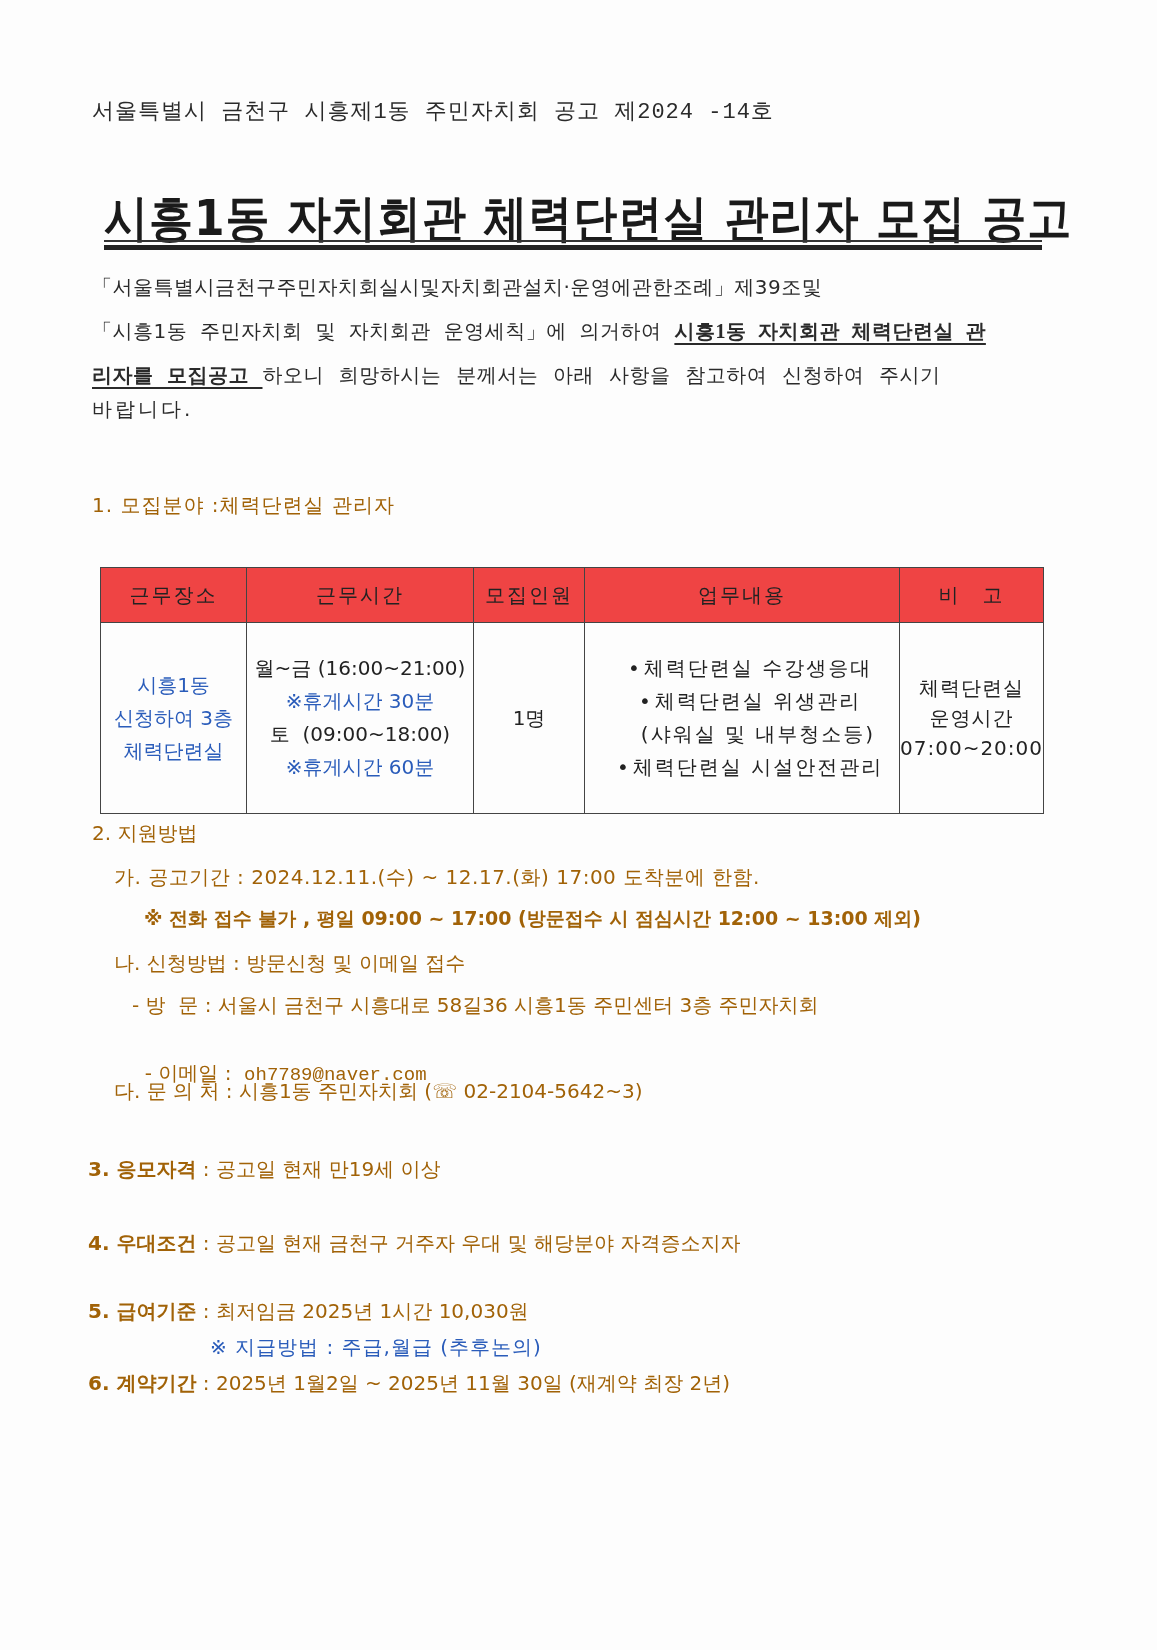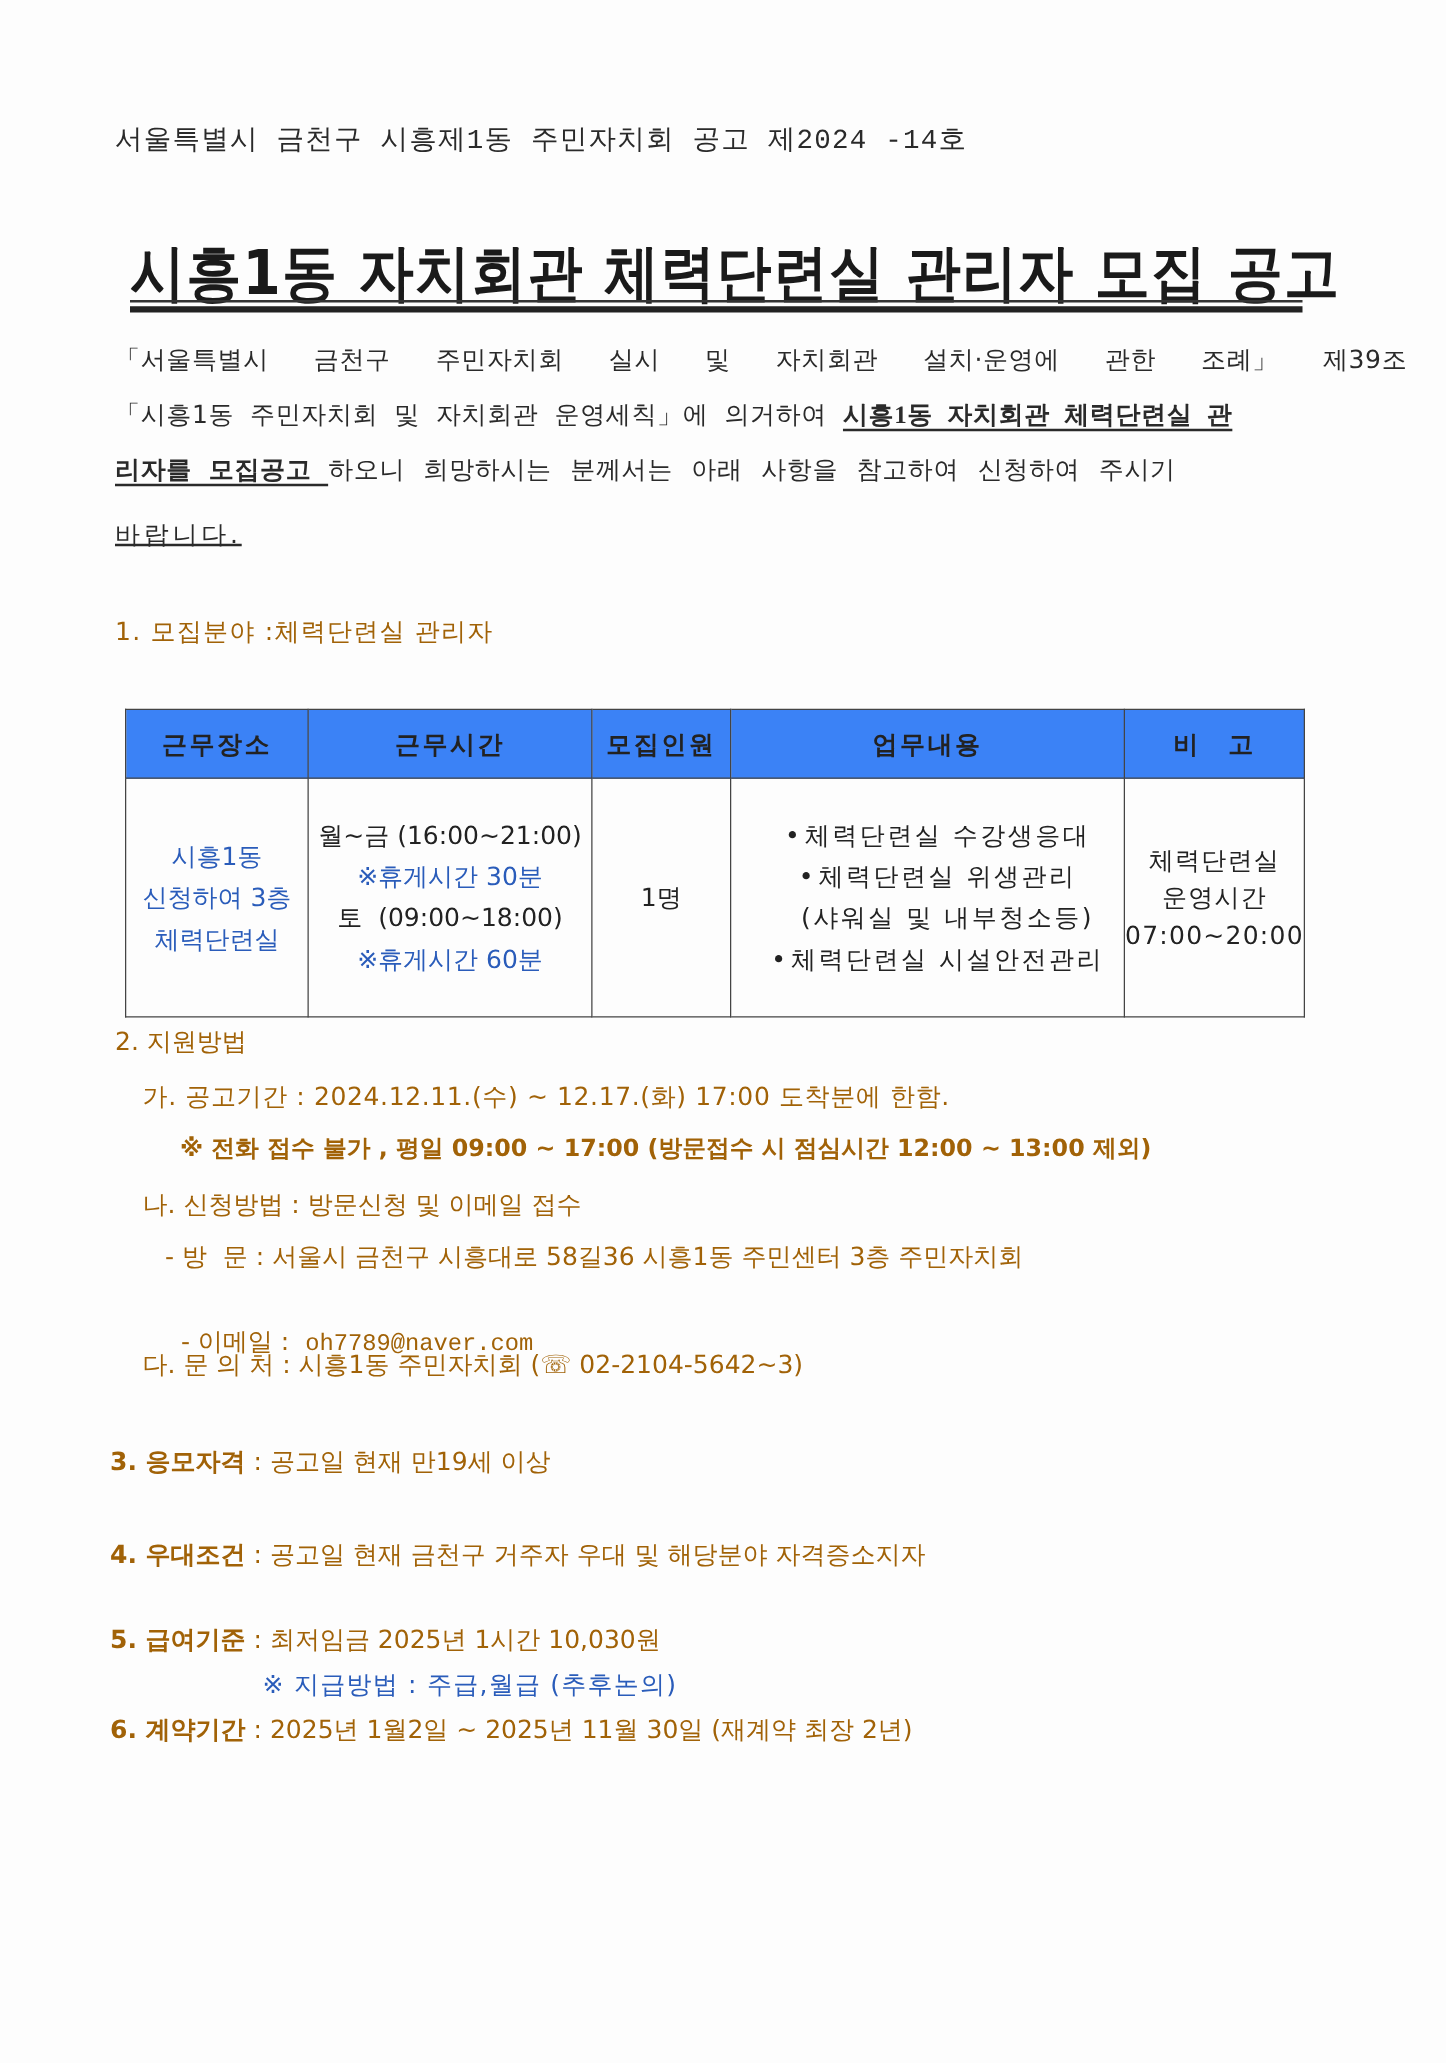--- a/index.html
+++ b/index.html
@@ -9,30 +9,30 @@
     color: #222; position: relative; overflow: hidden;
   }
   .abs { position: absolute; white-space: nowrap; }
   .notice-no { left: 92px; top: 96px; font-family: Liberation Mono, monospace; font-size: 22px; letter-spacing: 1px; color: #2a2a2a; }
   .title { left: 104px; top: 186px; font-size: 44px; font-weight: bold; letter-spacing: 1px; color: #1a1a1a; transform: scaleY(1.12); transform-origin: left top; }
   .title-rule { left: 104px; width: 938px; height: 0; }
   .rule1 { top: 240px; border-top: 2px solid #333; }
   .rule2 { top: 245px; border-top: 5px solid #222; }
   .intro { left: 92px; width: 960px; font-size: 20px; color: #2a2a2a; }
   .intro-line { position: absolute; left: 0; white-space: nowrap; letter-spacing: 0.5px; }
-  .intro-line.just { display: flex; justify-content: flex-start; width: 948px; gap: 36px; }
+  .intro-line.just { display: flex; justify-content: flex-start; width: 948px; }
   .ul { text-decoration: underline; text-underline-offset: 5px; text-decoration-thickness: 2px; font-weight: bold; font-family: Liberation Serif, serif; }
   .sec { font-size: 20px; color: #a16207; }
   .sec-bold { font-weight: bold; }
   table.recruit {
     position: absolute; left: 100px; top: 567px; border-collapse: collapse;
     font-size: 20px; color: #222;
   }
   table.recruit td, table.recruit th { border: 1.5px solid #444; text-align: center; vertical-align: middle; padding: 0; }
-  table.recruit th { background: #3b82f6; font-weight: bold; height: 54px; letter-spacing: 2px; }
+  table.recruit th { background: #ef4444; font-weight: normal; height: 54px; letter-spacing: 2px; }
   table.recruit td { height: 190px; line-height: 33px; }
   .blue { color: #2a5cba; }
   .bullets { text-align: left; padding-left: 14px !important; }
   .bullets div { white-space: nowrap; letter-spacing: 2px; }
   .dot { display: inline-block; width: 18px; }
 </style>
 </head>
 <body>
 
 <div class="abs notice-no">서울특별시 금천구 시흥제1동 주민자치회 공고 제2024 -14호</div>
@@ -54,21 +54,21 @@
       <span>조례」</span>
       <span>제39조</span>
       <span>및</span>
     </div>
   <div class="intro-line" style="top:44px; word-spacing:6px;">
     <span>「시흥1동 주민자치회 및 자치회관 운영세칙」에 의거하여 </span><span class="ul">시흥1동 자치회관 체력단련실 관</span>
   </div>
   <div class="intro-line" style="top:88px; word-spacing:8px;">
     <span class="ul">리자를 모집공고 </span><span>하오니 희망하시는 분께서는 아래 사항을 참고하여 신청하여 주시기</span>
   </div>
-  <div class="intro-line" style="top:140px; letter-spacing:3px;text-decoration:underline;">바랍니다.</div>
+  <div class="intro-line" style="top:122px; letter-spacing:3px;">바랍니다.</div>
 </div>
 
 <div class="abs sec" style="left:92px; top:492px; letter-spacing:1px;">1. 모집분야 :체력단련실 관리자</div>
 
 <table class="recruit">
   <thead>
     <tr>
       <th style="width:145px;">근무장소</th>
       <th style="width:226px;">근무시간</th>
       <th style="width:110px;">모집인원</th>

